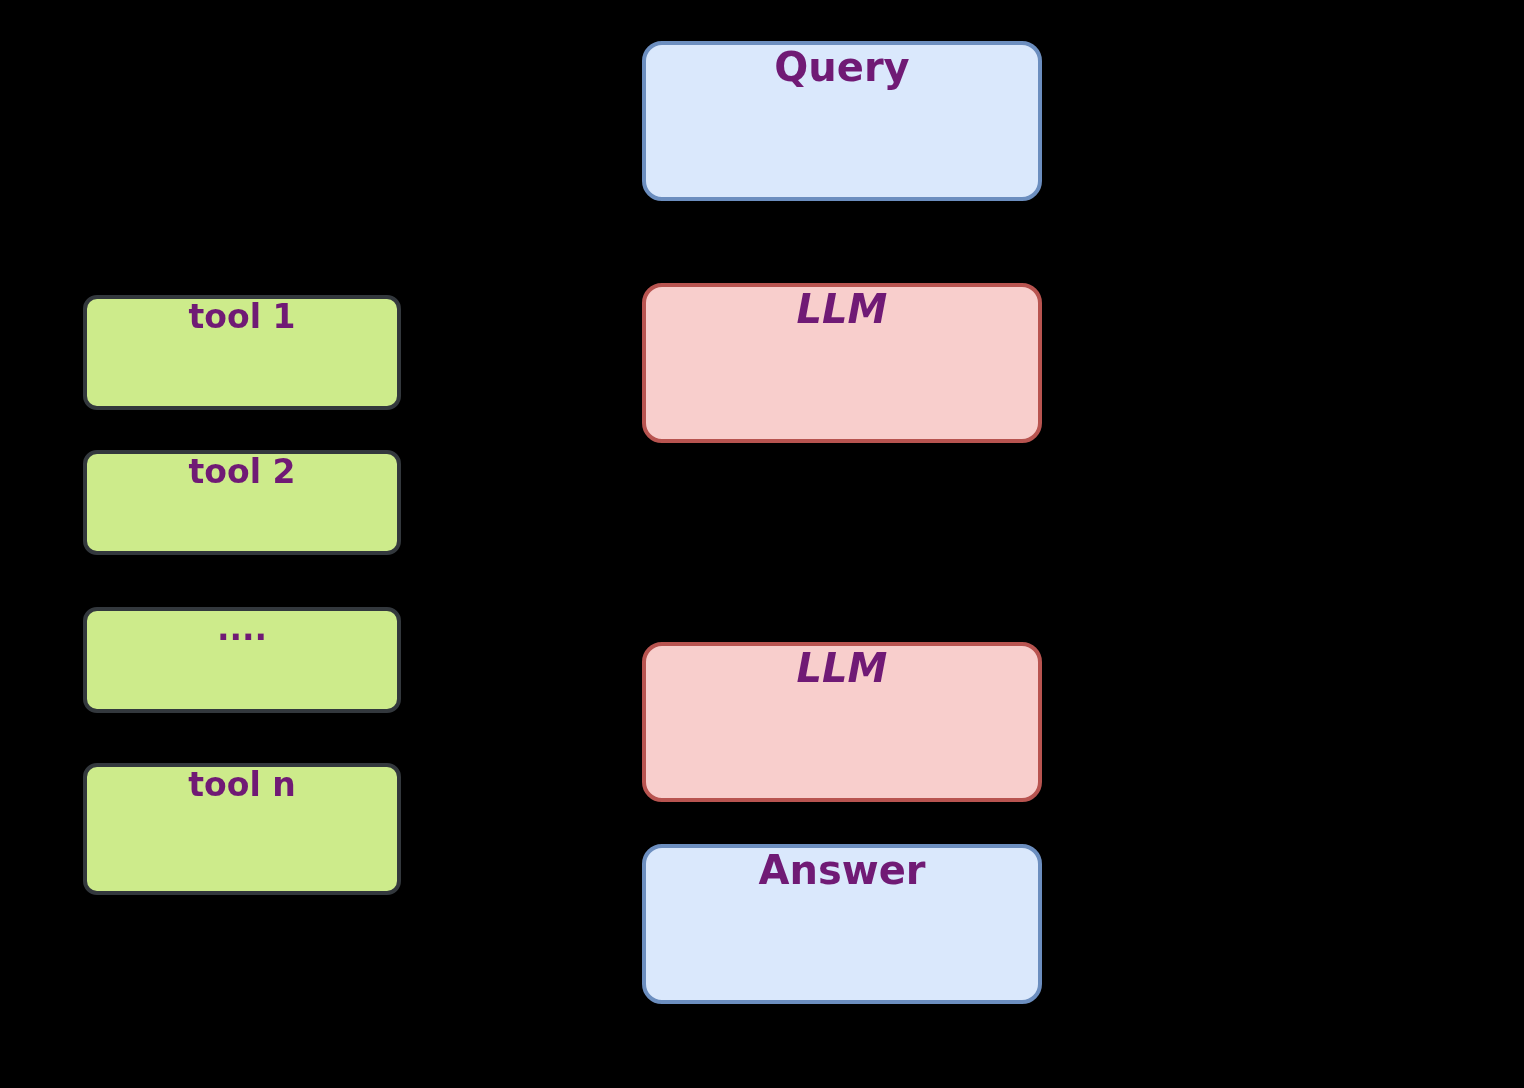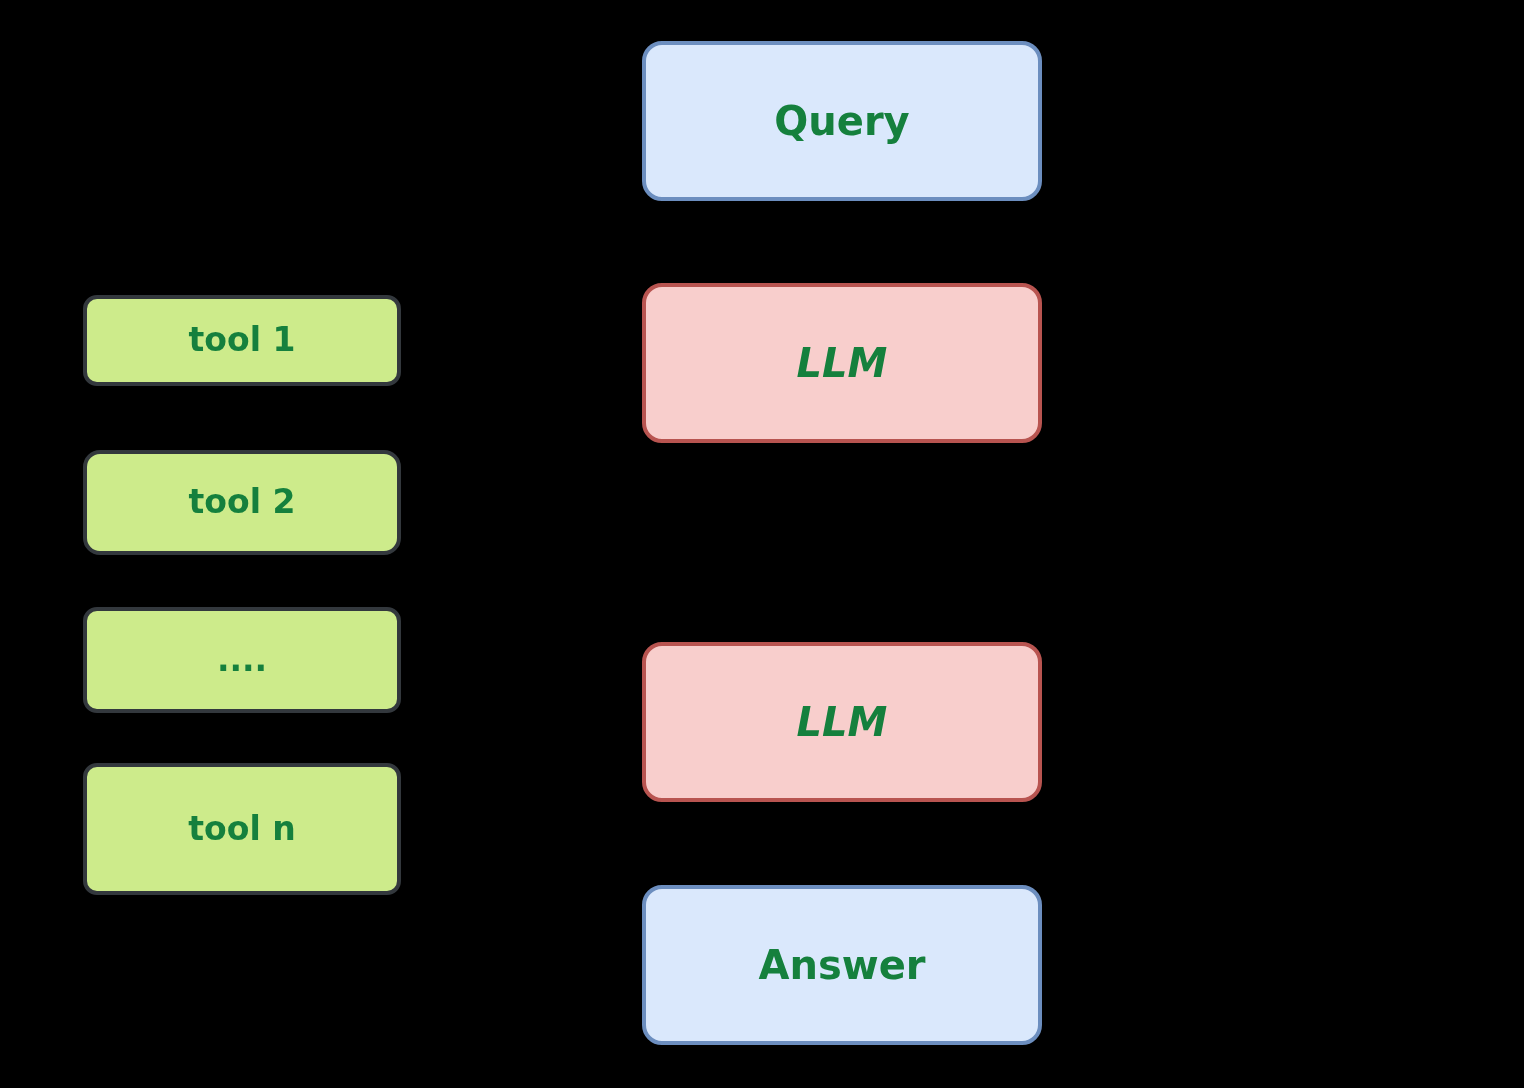--- a/index.html
+++ b/index.html
@@ -12,24 +12,24 @@
     width: 1524px;
     height: 1088px;
     background: #000000;
     overflow: hidden;
     font-family: "DejaVu Sans", sans-serif;
   }
   .box {
     position: absolute;
     box-sizing: border-box;
     display: flex;
-    align-items: center;
+    align-items: flex-start;
     justify-content: center;
     text-align: center;
-    color: #15803d;
+    color: #701a75;
     font-weight: bold;
   }
   
   .flow {
     left: 642px;
     width: 400px;
     height: 160px;
     border-radius: 20px;
     border: 4px solid;
     font-size: 40px;
@@ -49,23 +49,23 @@
     width: 318px;
     height: 104px;
     border-radius: 14px;
     border: 4px solid #33383d;
     background: #cdeb8b;
     font-size: 33px;
   }
   #query-node  { top: 41px; }
   #llm-top-node { top: 283px; }
   #llm-bottom-node { top: 642px; }
-  #answer-node { top: 885px; }
-  #tool-1-node { top: 295px; height: 91px; }
-  #tool-2-node { top: 450px; height: 105px; border-radius: 17px; }
+  #answer-node { top: 844px; }
+  #tool-1-node { top: 295px; height: 115px; }
+  #tool-2-node { top: 450px; height: 105px; }
   #tool-ellipsis-node { top: 607px; height: 106px; }
   #tool-n-node { top: 763px; height: 132px; }
   .label {
     display: inline-block;
     line-height: 1.1;
   }
 </style>
 </head>
 <body>
 

